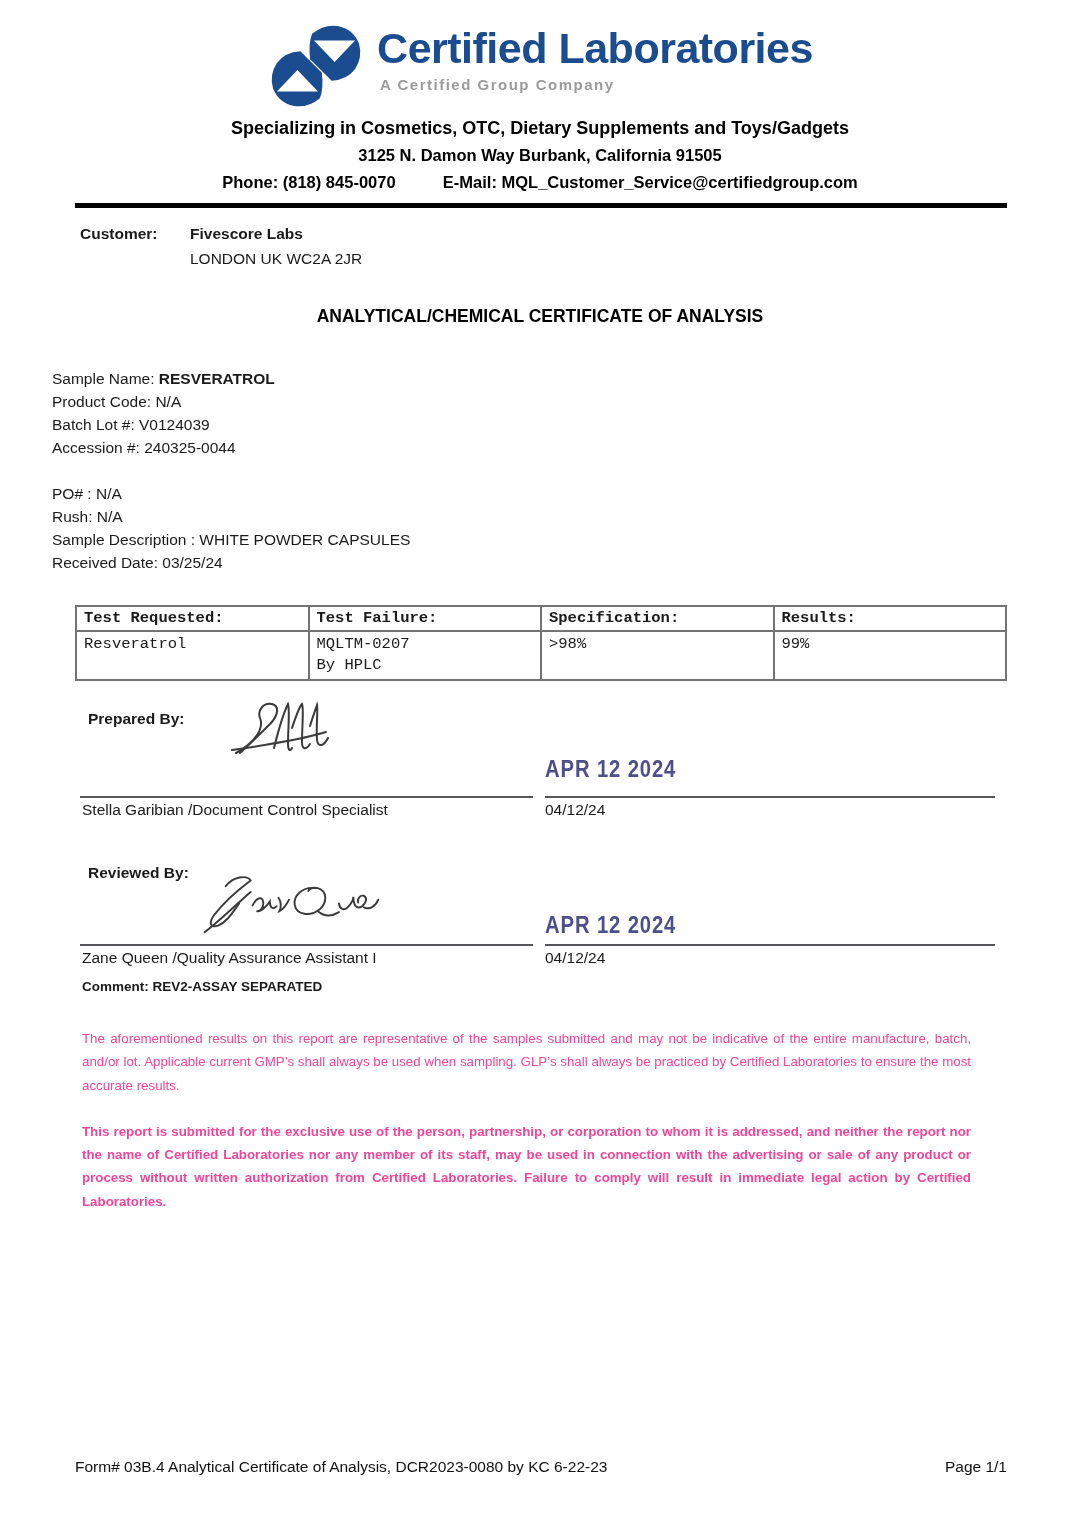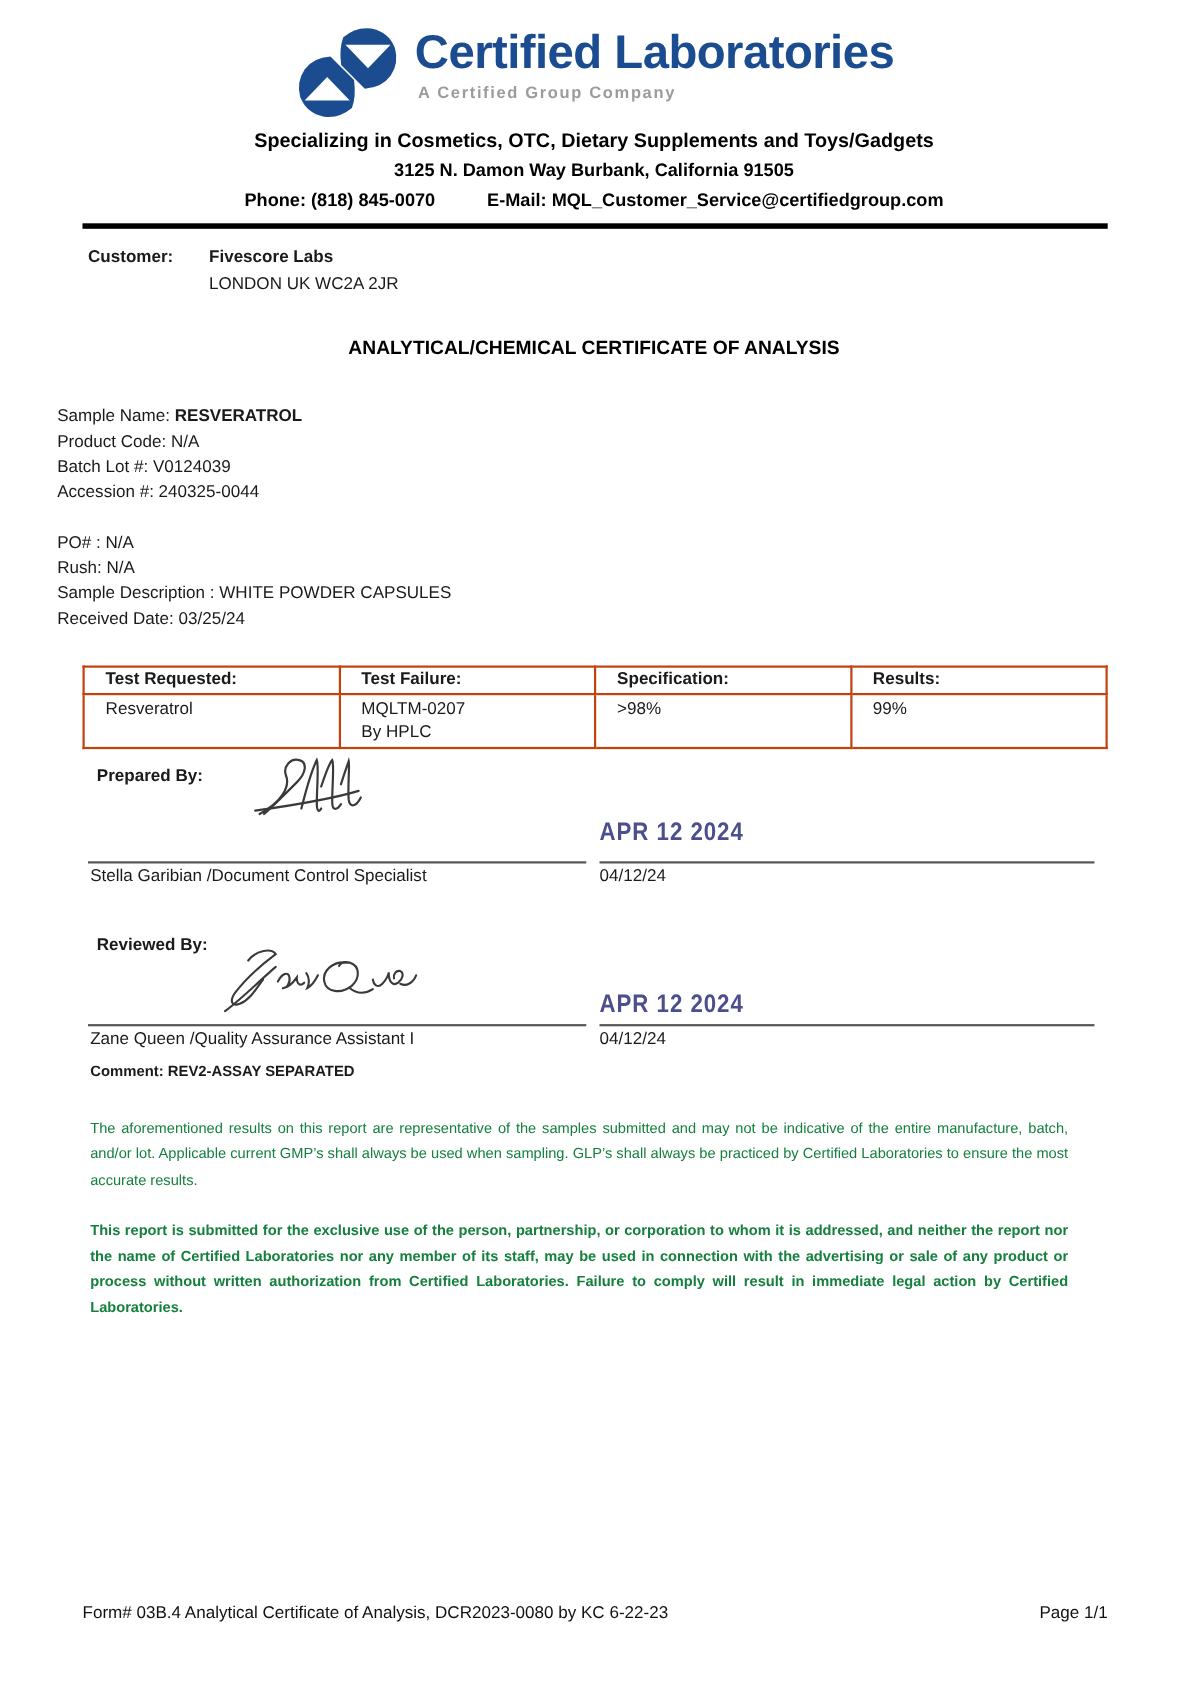--- a/index.html
+++ b/index.html
@@ -66,31 +66,32 @@
   .sample-gap { height: 23px; }
 
   
   .results-table {
     margin: 31px 73px 0 75px;
     width: 932px;
     border-collapse: collapse;
     font-size: 15.5px;
   }
   .results-table th, .results-table td {
-    border: 2px solid #c2410c;
-    padding: 2px 7px 3px 19px;
+    border: 2px solid #737373;
+    padding: 2px 7px 3px 7px;
     text-align: left;
     vertical-align: top;
+    font-family: Liberation Mono, monospace;
   }
   .results-table th { font-weight: bold; height: 25px; }
   .results-table td { height: 46px; line-height: 21px; }
 
   
   .sig-block { position: relative; margin: 0 73px 0 75px; }
-  .sig-block.first { margin-top: 10px; height: 125px; }
+  .sig-block.first { margin-top: 23px; height: 125px; }
   .sig-block.second { margin-top: 28px; height: 117px; }
   .sig-label { position: absolute; font-weight: bold; font-size: 15.5px; }
   .sig-svg { position: absolute; }
   .stamp {
     position: absolute; left: 470px;
     font-weight: bold; font-size: 23px; letter-spacing: 1px;
     color: #4c4f8b;
     transform: scaleX(0.88); transform-origin: left center;
   }
   .sig-line-left {
@@ -106,21 +107,21 @@
 
   .comment-line {
     margin: 5px 73px 0 82px;
     font-weight: bold; font-size: 13.5px;
   }
 
   
   .disclaimer {
     margin: 0 109px 0 82px;
     font-size: 13.3px; line-height: 1.75;
-    text-align: justify; color: #15803d;
+    text-align: justify; color: #ec4899;
   }
   .disclaimer.p1 { margin-top: 33px; }
   .disclaimer.p2 { margin-top: 23px; font-weight: bold; }
 
   
   .footer {
     position: absolute; top: 1458px; left: 75px; right: 73px;
     display: flex; justify-content: space-between;
     font-size: 15.5px; color: #111;
   }

